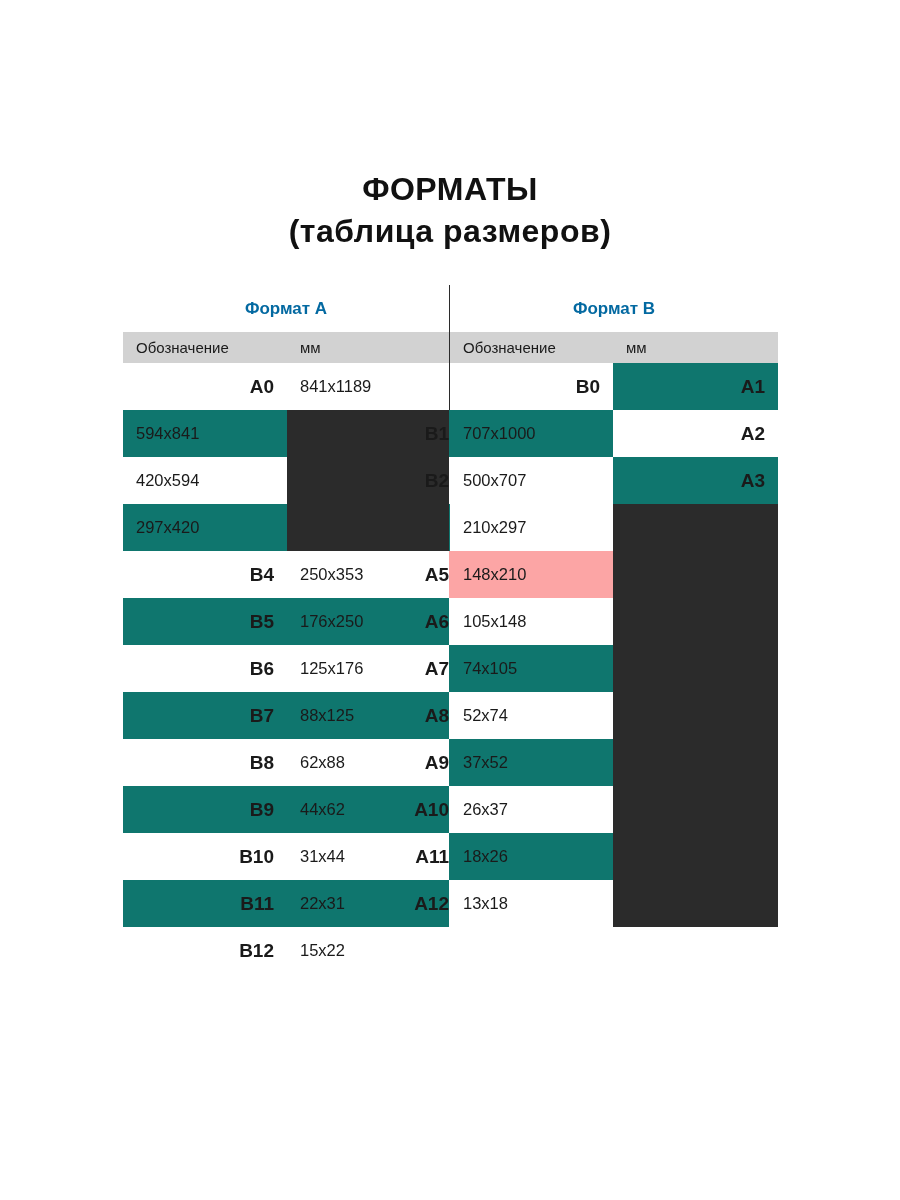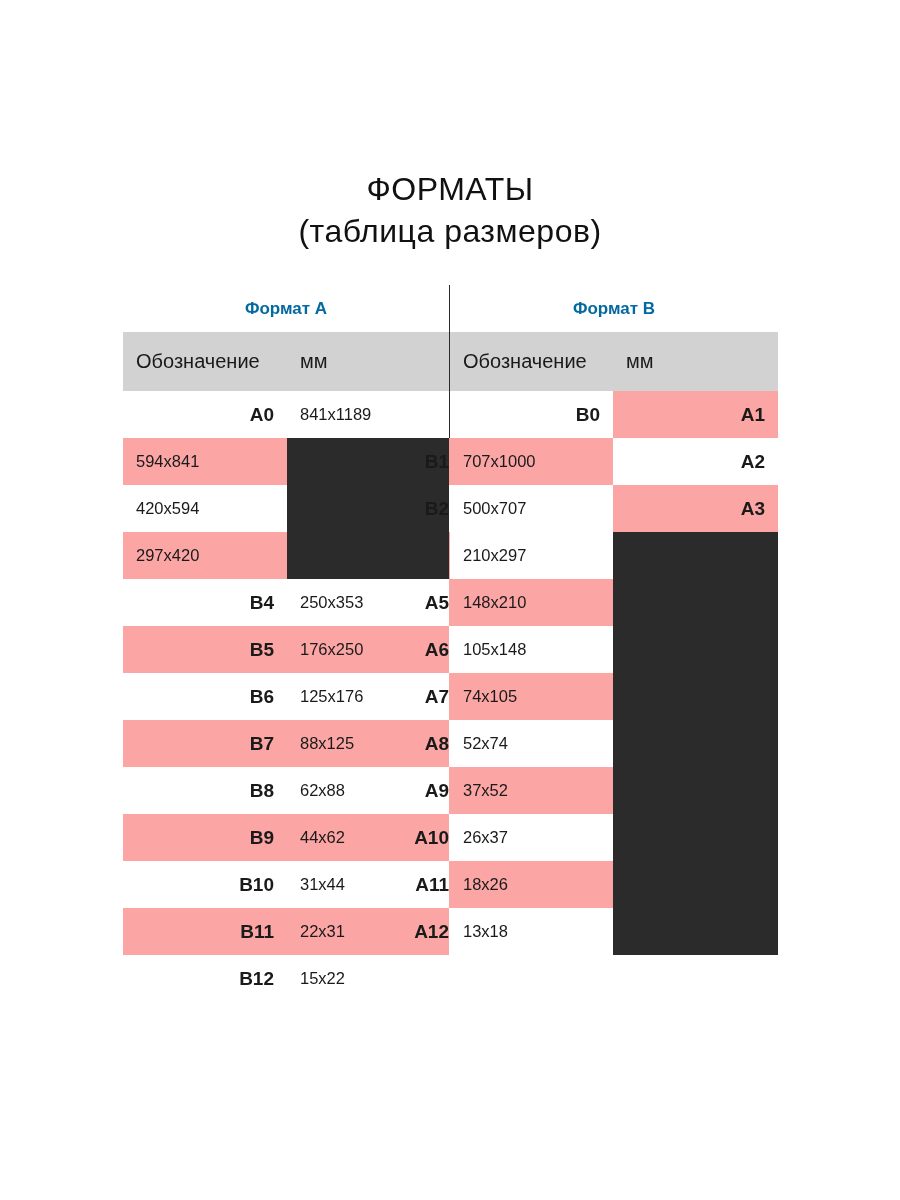--- a/index.html
+++ b/index.html
@@ -21,21 +21,21 @@
     height: 1200px;
     box-sizing: border-box;
   }
 
   .title-block {
     text-align: center;
     padding-top: 168px;
   }
   .title-line {
     font-size: 32px;
-    font-weight: normal;
+    font-weight: bold;
     letter-spacing: 0.5px;
     line-height: 1.32;
     color: #111111;
   }
 
   .table-wrap {
     position: absolute;
     left: 123px;
     top: 285px;
     width: 655px;
@@ -52,25 +52,25 @@
     height: 47px;
     display: flex;
     align-items: center;
     justify-content: center;
     font-size: 17px;
     font-weight: bold;
     color: #0369a1;
   }
 
   .col-head {
-    height: 59px;
+    height: 31px;
     display: flex;
     align-items: center;
     background: #d2d2d2;
-    font-size: 20px;
+    font-size: 15px;
     color: #1a1a1a;
   }
   .col-head.code {
     padding-left: 13px;
     justify-content: flex-start;
   }
   .col-head.mm {
     padding-left: 13px;
   }
 
@@ -87,21 +87,21 @@
     padding-right: 13px;
     font-weight: bold;
     font-size: 19px;
   }
   .cell.mm {
     justify-content: flex-start;
     padding-left: 13px;
   }
 
   .row-shaded {
-    background: #fca5a5;
+    background: #0f766e;
   }
   .row-plain {
     background: #ffffff;
   }
   .row-highlight {
     background: #fca5a5;
     text-align: right;
   }
 
   

